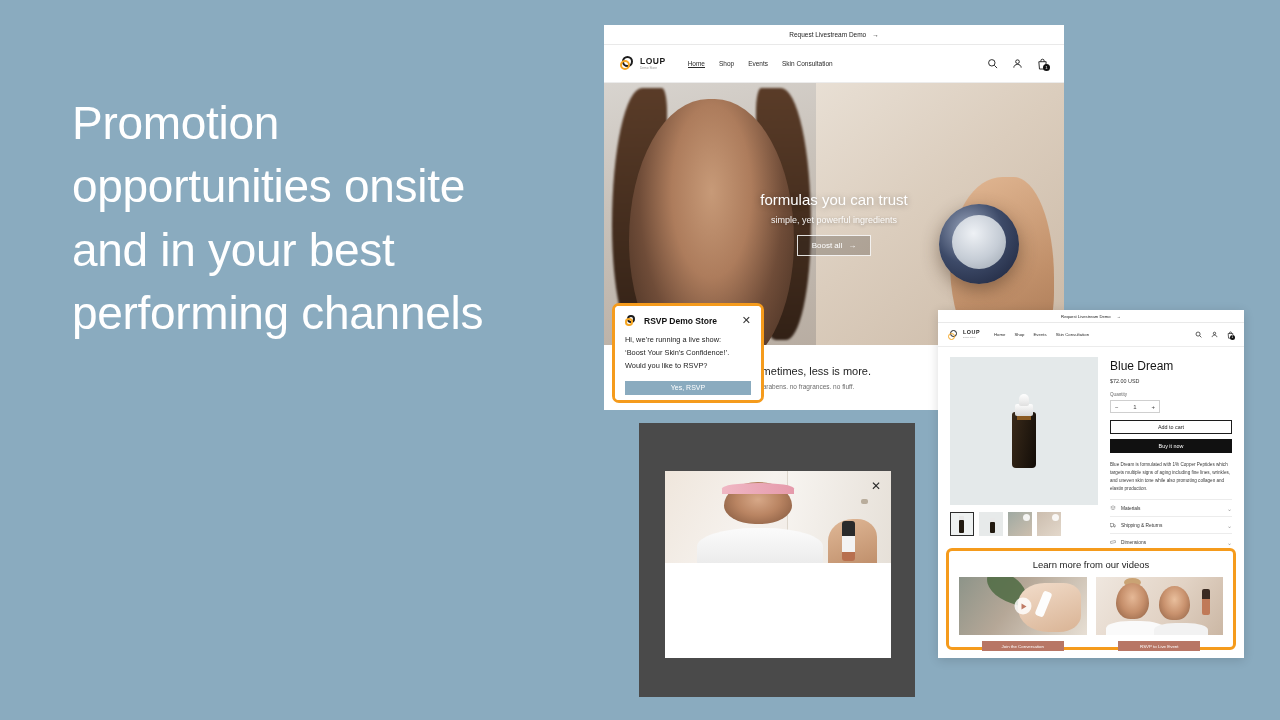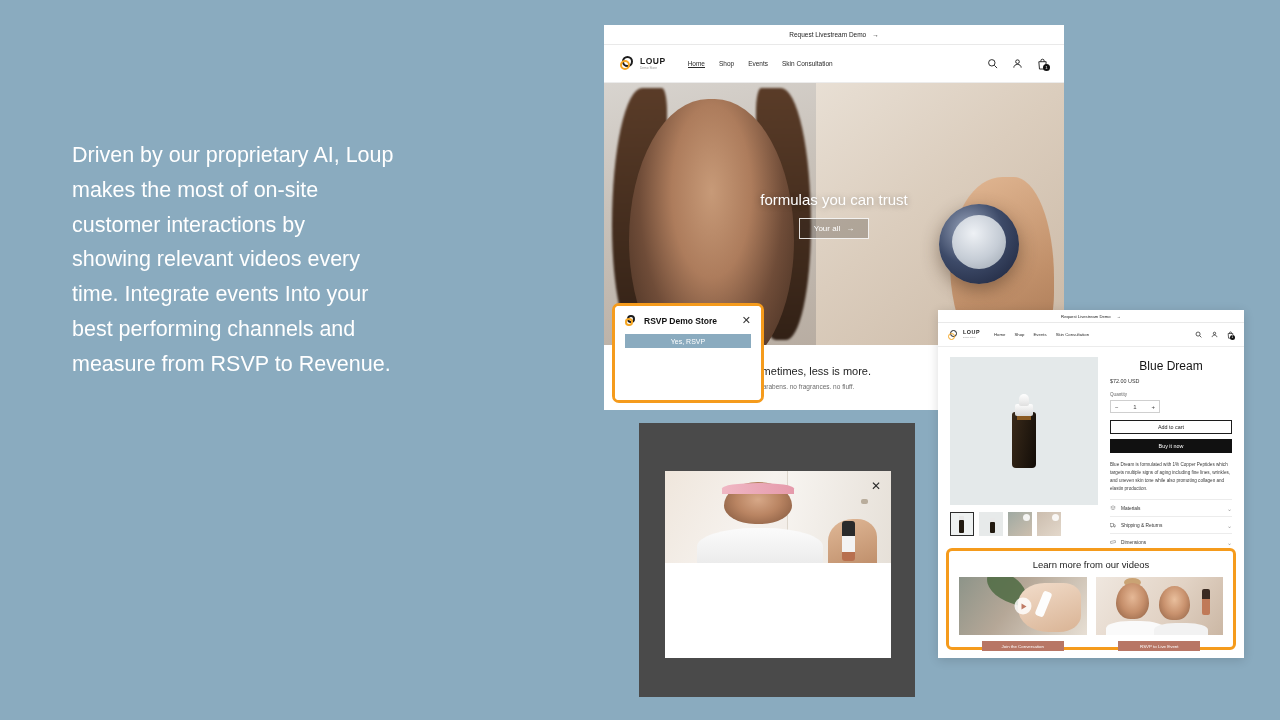--- a/index.html
+++ b/index.html
@@ -177,21 +177,21 @@
   .thumb.sel { outline:1px solid #2d2d2d; outline-offset:-1px; background:#eef1f1; }
   .thumb .mini-bottle { position:absolute; left:38%; bottom:14%; width:22%; height:54%;
     background:#221a10; border-radius:1px; }
   .thumb .mini-cap { position:absolute; left:38%; bottom:66%; width:22%; height:16%; background:#e8e8e8; }
   .thumb.vid { background:linear-gradient(140deg,#9fa9a2,#cdbfae); }
   .thumb.vid2 { background:linear-gradient(140deg,#cbbdae,#e3d8cb); }
   .thumb .play { position:absolute; right:2px; top:2px; width:7px; height:7px; border-radius:50%;
     background:rgba(255,255,255,.85); }
 
   .pdp-info { flex:1; padding-top:2px; }
-  .pdp-title { font-size:12px; color:#151515; font-weight:400;text-align:center; }
+  .pdp-title { font-size:12px; color:#151515; font-weight:400; }
   .pdp-price { font-size:5.4px; color:#333; margin-top:5px; }
   .pdp-qty-label { font-size:4.6px; color:#666; margin-top:8px; }
   .qty-box { margin-top:3px; width:50px; height:13px; border:1px solid #cfcfcf;
     display:flex; align-items:center; justify-content:space-between; padding:0 4px; font-size:6px; color:#444; }
   .btn-outline { margin-top:7px; width:100%; height:14px; border:1px solid #1c1c1c; background:#fff;
     display:flex; align-items:center; justify-content:center; font-size:5.4px; color:#1c1c1c; }
   .btn-solid { margin-top:5px; width:100%; height:14px; background:#111; color:#fff;
     display:flex; align-items:center; justify-content:center; font-size:5.4px; }
   .pdp-desc { margin-top:8px; font-size:4.6px; line-height:1.75; color:#3a3a3a; }
   .acc-row { display:flex; align-items:center; gap:5px; border-top:1px solid #ececec;
@@ -237,27 +237,24 @@
     border-top:3.2px solid transparent; border-bottom:3.2px solid transparent; margin-left:1.5px; }
   .vid-btn {
     margin:6px auto 0; width:64%; height:10px; background:#b87665; color:#fff;
     font-size:4.4px; display:flex; align-items:center; justify-content:center;
   }
 </style>
 </head>
 <body>
 
 <div class="copy">
-  <div class="subcopy">Driven by our proprietary AI, Loup
-makes the most of on-site
-customer interactions by
-showing relevant videos every
-time. Integrate events Into your
-best performing channels and
-measure from RSVP to Revenue.</div>
+  <div class="headline">Promotion
+opportunities onsite
+and in your best
+performing channels</div>
 </div>
 
 <div class="site" style="left:604px; top:25px; width:460px; height:385px;">
 
   <div class="announce" style="height:20px; font-size:6.5px;">
     <span>Request Livestream Demo</span>
     <span class="arrow">→</span>
   </div>
 
   <div class="navbar" style="height:38px; padding:0 16px;">
@@ -308,22 +305,23 @@
     </div>
     <div class="hero-right">
       <div class="jar-shadow"></div>
       <div class="hand"></div>
       <div class="jar">
           <div class="jar-lid"></div>
         </div>
     </div>
     <div class="hero-copy" style="top:108px;">
       <div class="hero-title">formulas you can trust</div>
+      <div class="hero-sub">simple, yet powerful ingredients</div>
       <div class="hero-btn">
-        <span>Your all</span>
+        <span>Boost all</span>
         <span>→</span>
       </div>
     </div>
   </div>
 
   <div class="strip" style="height:65px;">
     <div class="strip-txt" style="margin-left:132px;">
       <div class="strip-t1">sometimes, less is more.</div>
       <div class="strip-t2">no parabens. no fragrances. no fluff.</div>
     </div>
@@ -334,20 +332,23 @@
 <div class="chat-wrap" style="left:612px; top:303px; width:152px; height:100px;">
   <div class="chat">
     <div class="chat-head">
       <span class="logo-mark" style="width:14px; height:11px;">
         <span class="ring-o" style="left:2px; top:0; width:8px; height:8px;"></span>
         <span class="ring-y" style="left:0; top:3px; width:7.5px; height:7.5px;"></span>
       </span>
       <span class="chat-title">RSVP Demo Store</span>
       <span class="chat-x">✕</span>
     </div>
+    <div class="chat-msg">Hi, we’re running a live show:
+‘Boost Your Skin’s Confidence!’.
+Would you like to RSVP?</div>
     <div class="chat-btn">Yes, RSVP</div>
   </div>
 </div>
 
 <div class="overlay" style="left:639px; top:423px; width:276px; height:274px;"></div>
 <div class="modal" style="left:665px; top:471px; width:226px; height:187px;">
   <span class="modal-x">✕</span>
   <div class="modal-img">
     <div class="m-door">
         <div class="m-knob"></div>

